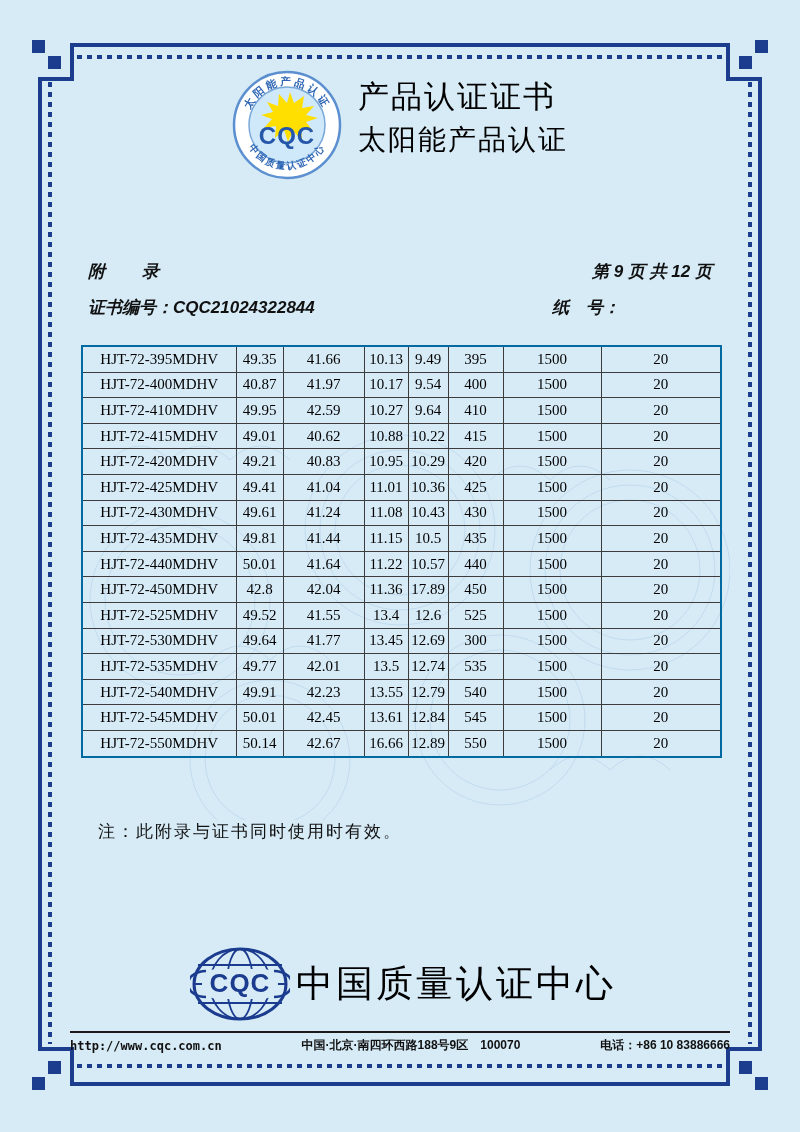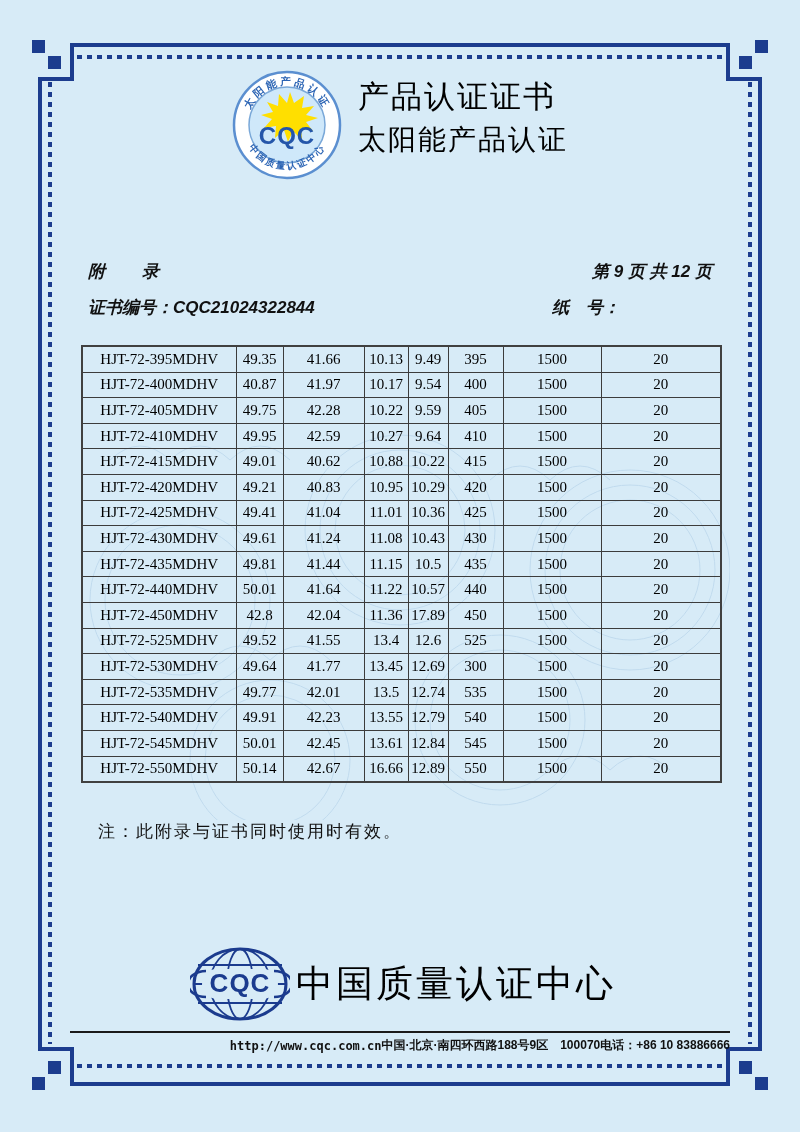--- a/index.html
+++ b/index.html
@@ -39,34 +39,34 @@
   
   .spec-table{
     position:absolute;left:81px;top:345px;
     border-collapse:collapse;table-layout:fixed;width:639px;
     font-family:"Liberation Serif",serif;font-size:15px;color:#000;
   }
   .spec-table td{
     border:1px solid #3c3c3c;height:24.6px;text-align:center;
     padding:0;white-space:nowrap;overflow:hidden;background:transparent;
   }
-  .spec-table{border:2px solid #404040;}
+  .spec-table{border:2px solid #0369a1;}
 
   
   .note{position:absolute;left:98px;top:820px;font-size:17px;font-weight:500;
     font-family:"Liberation Serif",serif;letter-spacing:2px;}
 
   
   .footer-org{position:absolute;left:190px;top:945px;display:flex;align-items:center;}
   .org-globe{width:100px;height:78px;}
   .org-name{font-size:37px;color:#000;letter-spacing:3px;margin-left:6px;font-weight:500;}
 
   .bottom-rule{position:absolute;left:70px;top:1031px;width:660px;height:2px;background:#1a1a1a;}
   .bottom-bar{position:absolute;left:70px;top:1037px;width:660px;display:flex;
-    justify-content:flex-end;align-items:center;font-size:12px;font-weight:bold;color:#111;}
+    justify-content:space-between;align-items:center;font-size:12px;font-weight:bold;color:#111;}
   .bb-url{font-family:"DejaVu Sans Mono",monospace;letter-spacing:0;}
   .bb-addr{letter-spacing:0;}
   .bb-phone{letter-spacing:0;}
 </style>
 </head>
 <body>
 
 <div class="page">
 
   <div class="fr" style="left:70px;top:43px;width:660px;height:4px;"></div>
@@ -179,30 +179,20 @@
           <td>HJT-72-400MDHV</td>
           <td>40.87</td>
           <td>41.97</td>
           <td>10.17</td>
           <td>9.54</td>
           <td>400</td>
           <td>1500</td>
           <td>20</td>
         </tr>
         <tr>
-          <td>HJT-72-405MDHV</td>
-          <td>49.75</td>
-          <td>42.28</td>
-          <td>10.22</td>
-          <td>9.59</td>
-          <td>405</td>
-          <td>1500</td>
-          <td>20</td>
-        </tr>
-        <tr>
           <td>HJT-72-410MDHV</td>
           <td>49.95</td>
           <td>42.59</td>
           <td>10.27</td>
           <td>9.64</td>
           <td>410</td>
           <td>1500</td>
           <td>20</td>
         </tr>
         <tr>

